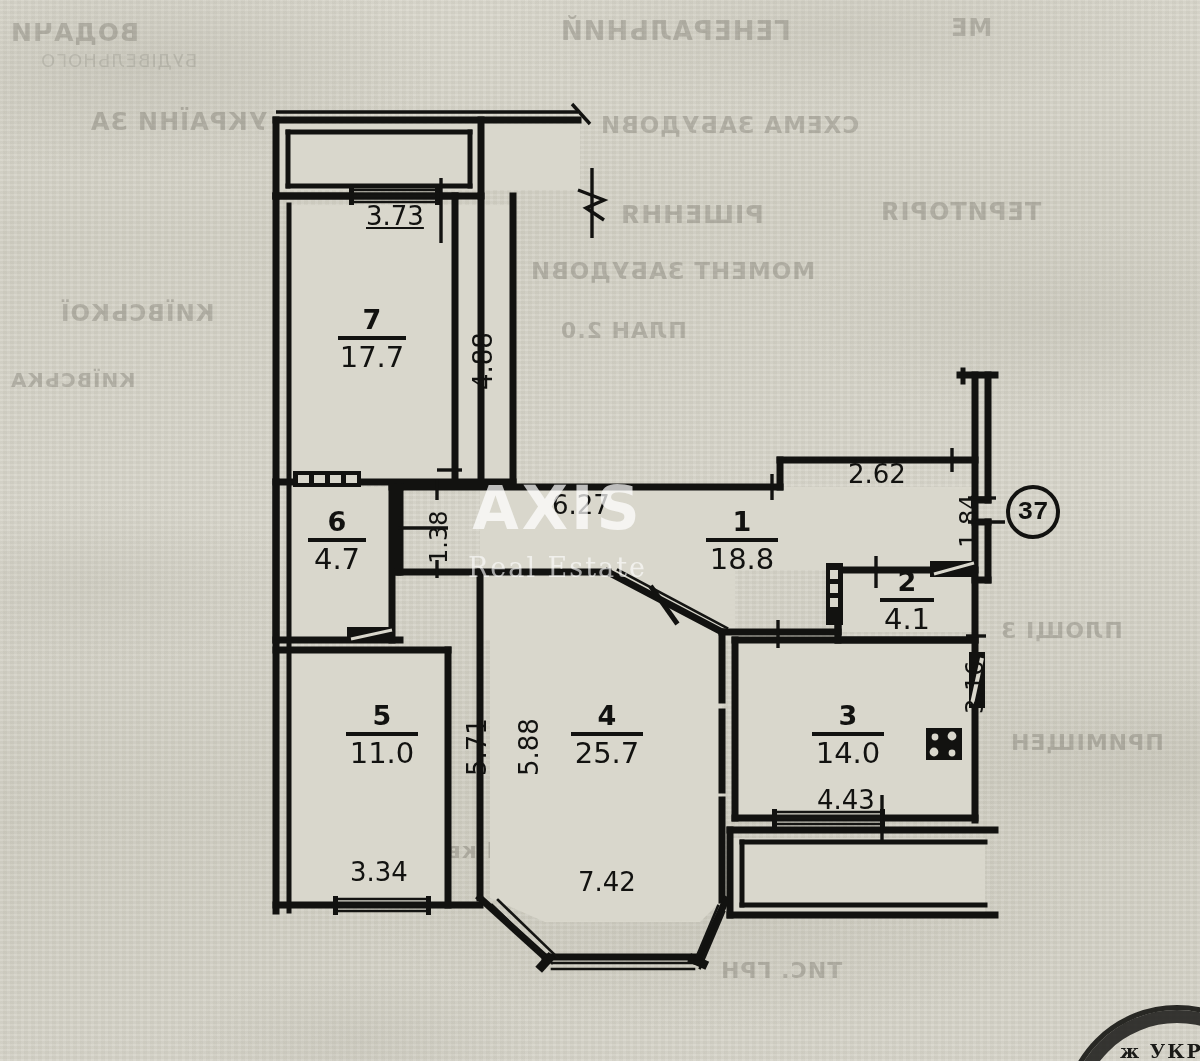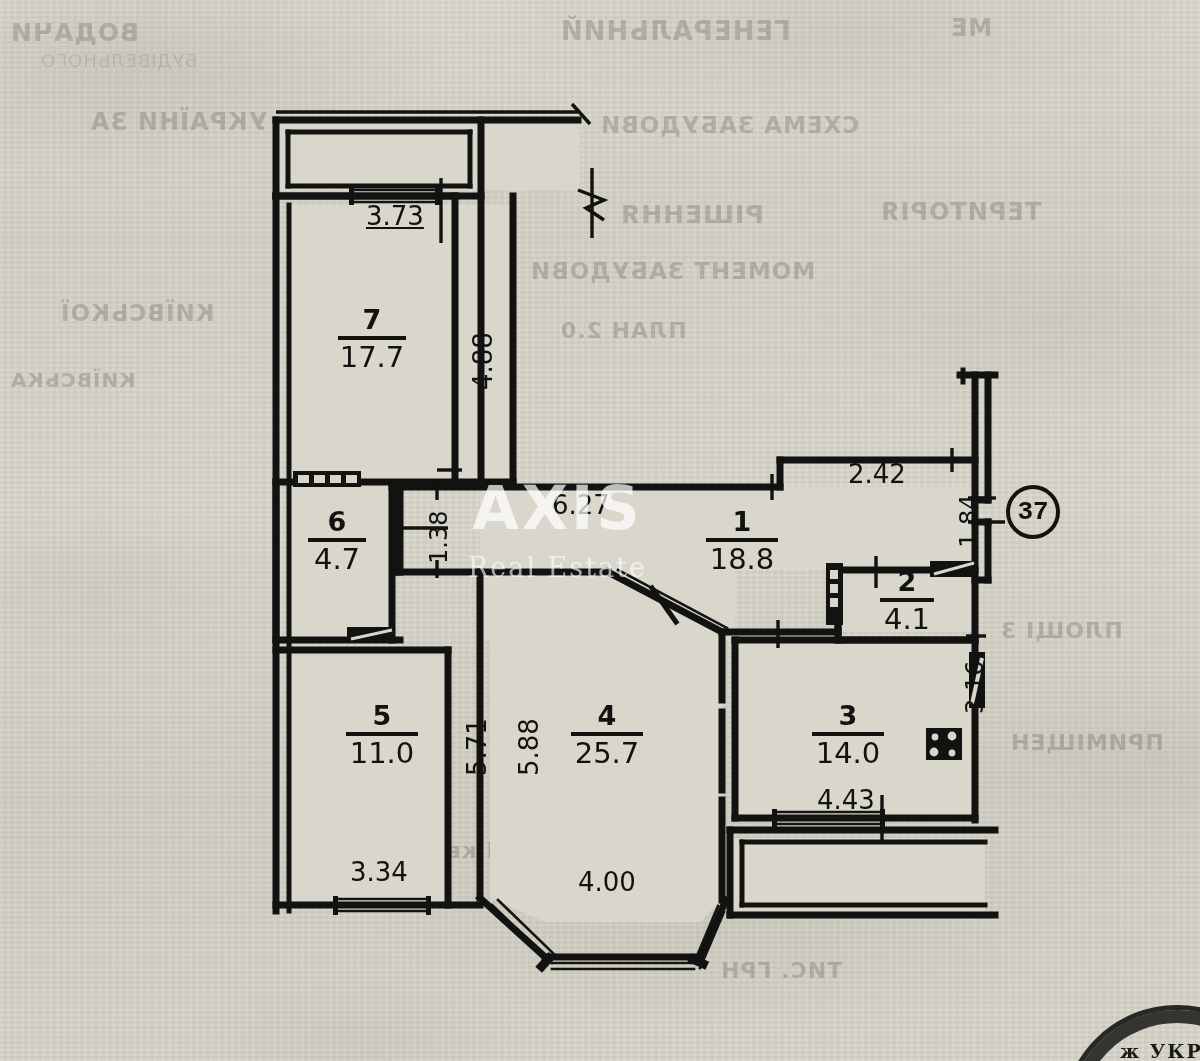--- a/index.html
+++ b/index.html
@@ -424,35 +424,35 @@
   </div>
 
   <div class="lbl dim" style="left:366px; top:201px;text-decoration:underline;">3.73</div>
 
   <div class="lbl dim vert" style="left:468px; top:390px;">4.88</div>
 
   <div class="lbl dim vert" style="left:425px; top:564px; font-size:24px;">1.38</div>
 
   <div class="lbl dim" style="left:552px; top:490px;">6.27</div>
 
-  <div class="lbl dim" style="left:848px; top:459px;">2.42</div>
+  <div class="lbl dim" style="left:848px; top:459px;">2.62</div>
 
   <div class="lbl dim vert" style="left:955px; top:548px; font-size:24px;">1.84</div>
 
   <div class="lbl dim vert" style="left:961px; top:714px; font-size:24px;">3.16</div>
 
   <div class="lbl dim" style="left:817px; top:785px;">4.43</div>
 
   <div class="lbl dim vert" style="left:462px; top:776px;">5.71</div>
 
   <div class="lbl dim vert" style="left:514px; top:776px;">5.88</div>
 
   <div class="lbl dim" style="left:350px; top:857px;">3.34</div>
 
-  <div class="lbl dim" style="left:578px; top:867px;">4.00</div>
+  <div class="lbl dim" style="left:578px; top:867px;">7.42</div>
 
   <div class="aptnum" style="left:1006px; top:485px;font-family:Liberation Mono, monospace;">37</div>
 
   <div class="wm">
     <div class="wm-main">AXIS</div>
     <div class="wm-sub">Real Estate</div>
   </div>
 
   <div class="stamp"></div>
   <div class="stamp-txt">ж УКР</div>

